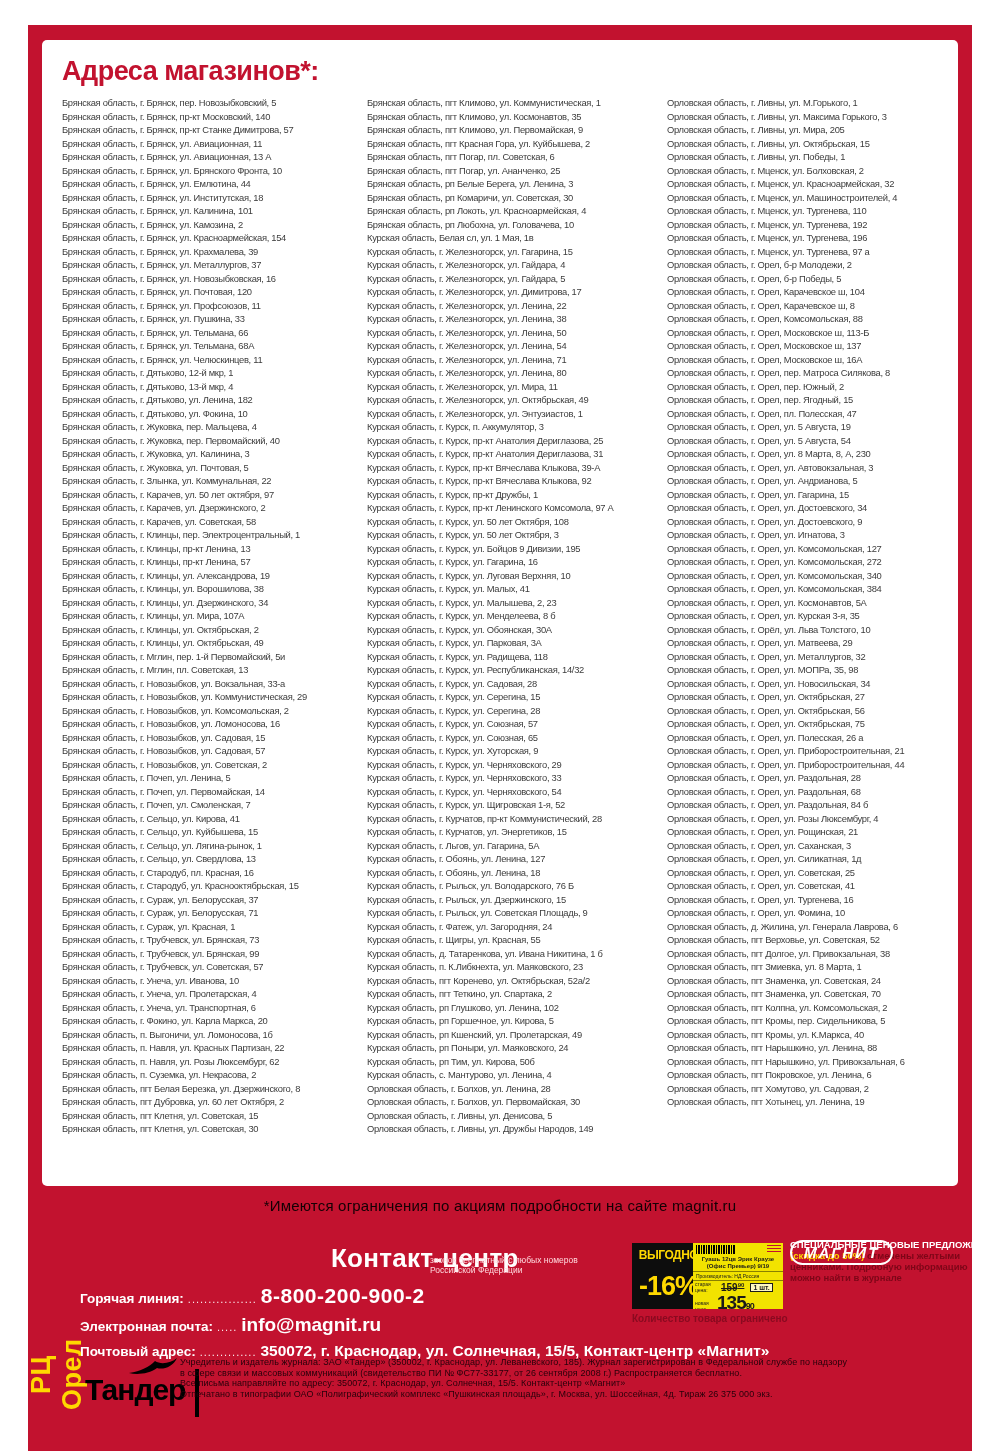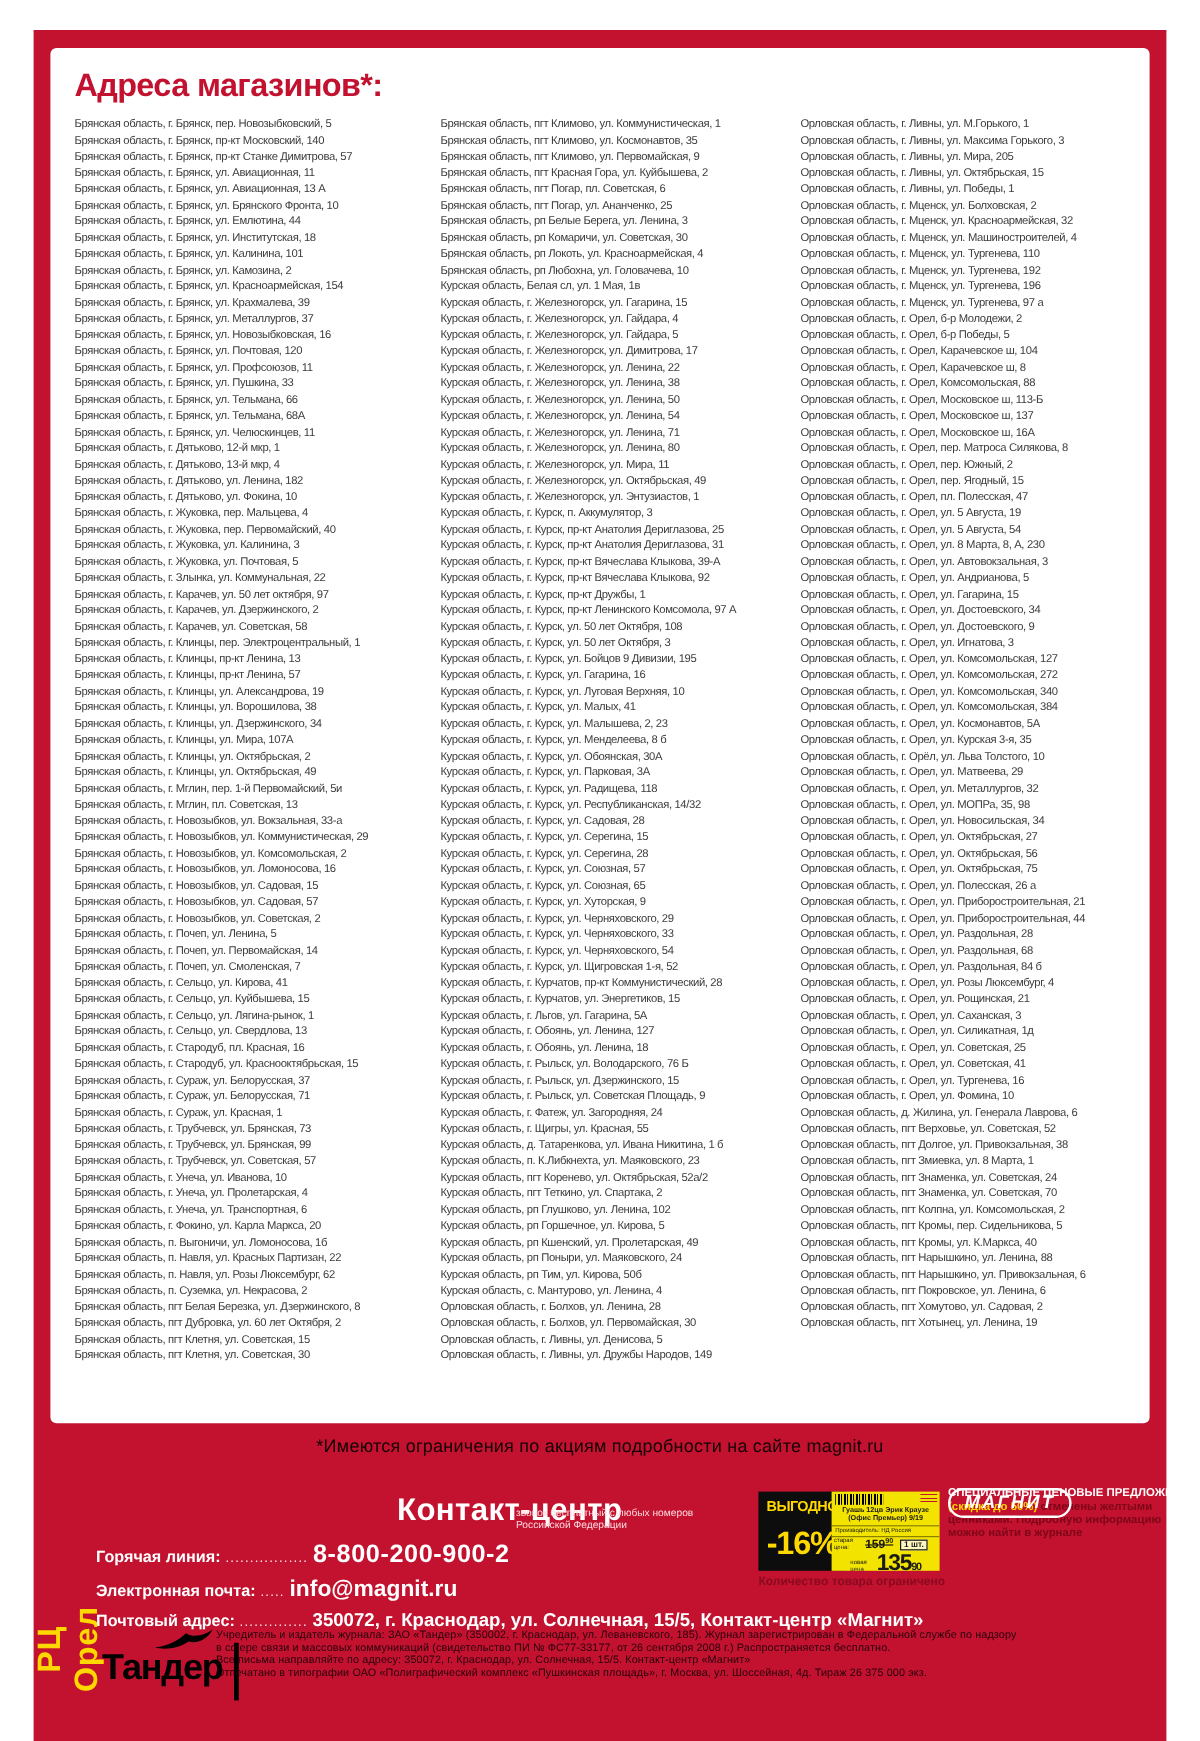--- a/index.html
+++ b/index.html
@@ -64,21 +64,21 @@
     position:absolute; right:2px; top:2px; width:14px; height:9px;
     background:repeating-linear-gradient(180deg,#c2122f 0 1px,#f2e300 1px 3px);
   }
   .tag-product { font-size:6px; font-weight:bold; text-align:center; line-height:7px; padding:1px 4px; }
   .tag-producer { font-size:5px; border-top:1px solid #8a8000; border-bottom:1px solid #8a8000; padding:1px 3px; }
   .tag-old-row { display:flex; align-items:center; padding:1px 2px; }
   .tag-old-label { font-size:5px; line-height:5.5px; width:18px; }
   .tag-old-price { font-size:10px; font-weight:bold; text-decoration:line-through; margin-left:8px; }
   .tag-old-cents { font-size:6px; vertical-align:super; }
   .tag-qty { border:1px solid #1a1a1a; font-size:7px; font-weight:bold; padding:0 2px; margin-left:6px; background:#fdf7c0; }
-  .tag-new-row { display:flex; align-items:flex-end; padding:0 2px;justify-content:center; }
+  .tag-new-row { display:flex; align-items:flex-end; padding:0 2px; }
   .tag-new-label { font-size:5px; line-height:5.5px; width:18px; margin-bottom:3px; }
   .tag-new-price { font-size:19px; font-weight:bold; letter-spacing:-1px; line-height:17px; margin-left:4px; }
   .tag-new-cents { font-size:9px; font-weight:bold; text-decoration:underline; }
   .limited { position:absolute; left:604px; top:1288px; font-size:10px; color:#8a0a20; font-weight:bold; }
   .special { position:absolute; left:762px; top:1214px; width:210px; font-size:9.5px; font-weight:bold; line-height:11px; }
   .special .w { color:#ffffff; }
   .special .y { color:#ffd800; }
   .special .d { color:#7e0618; }
   .magnit-logo {
     position:absolute; left:762px; top:1215px; color:#fff;

